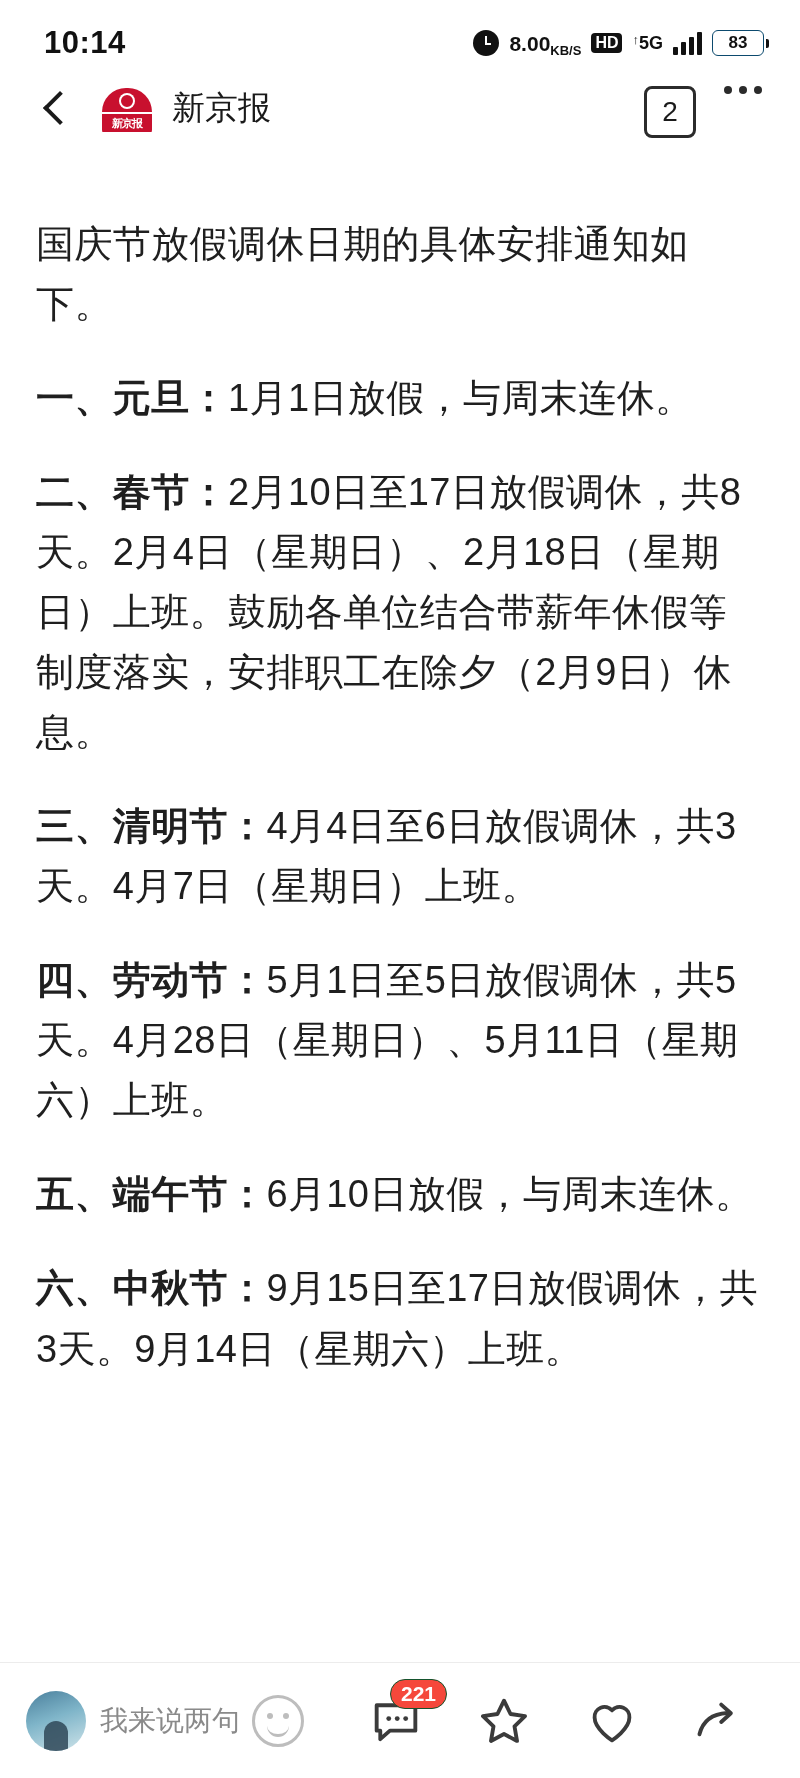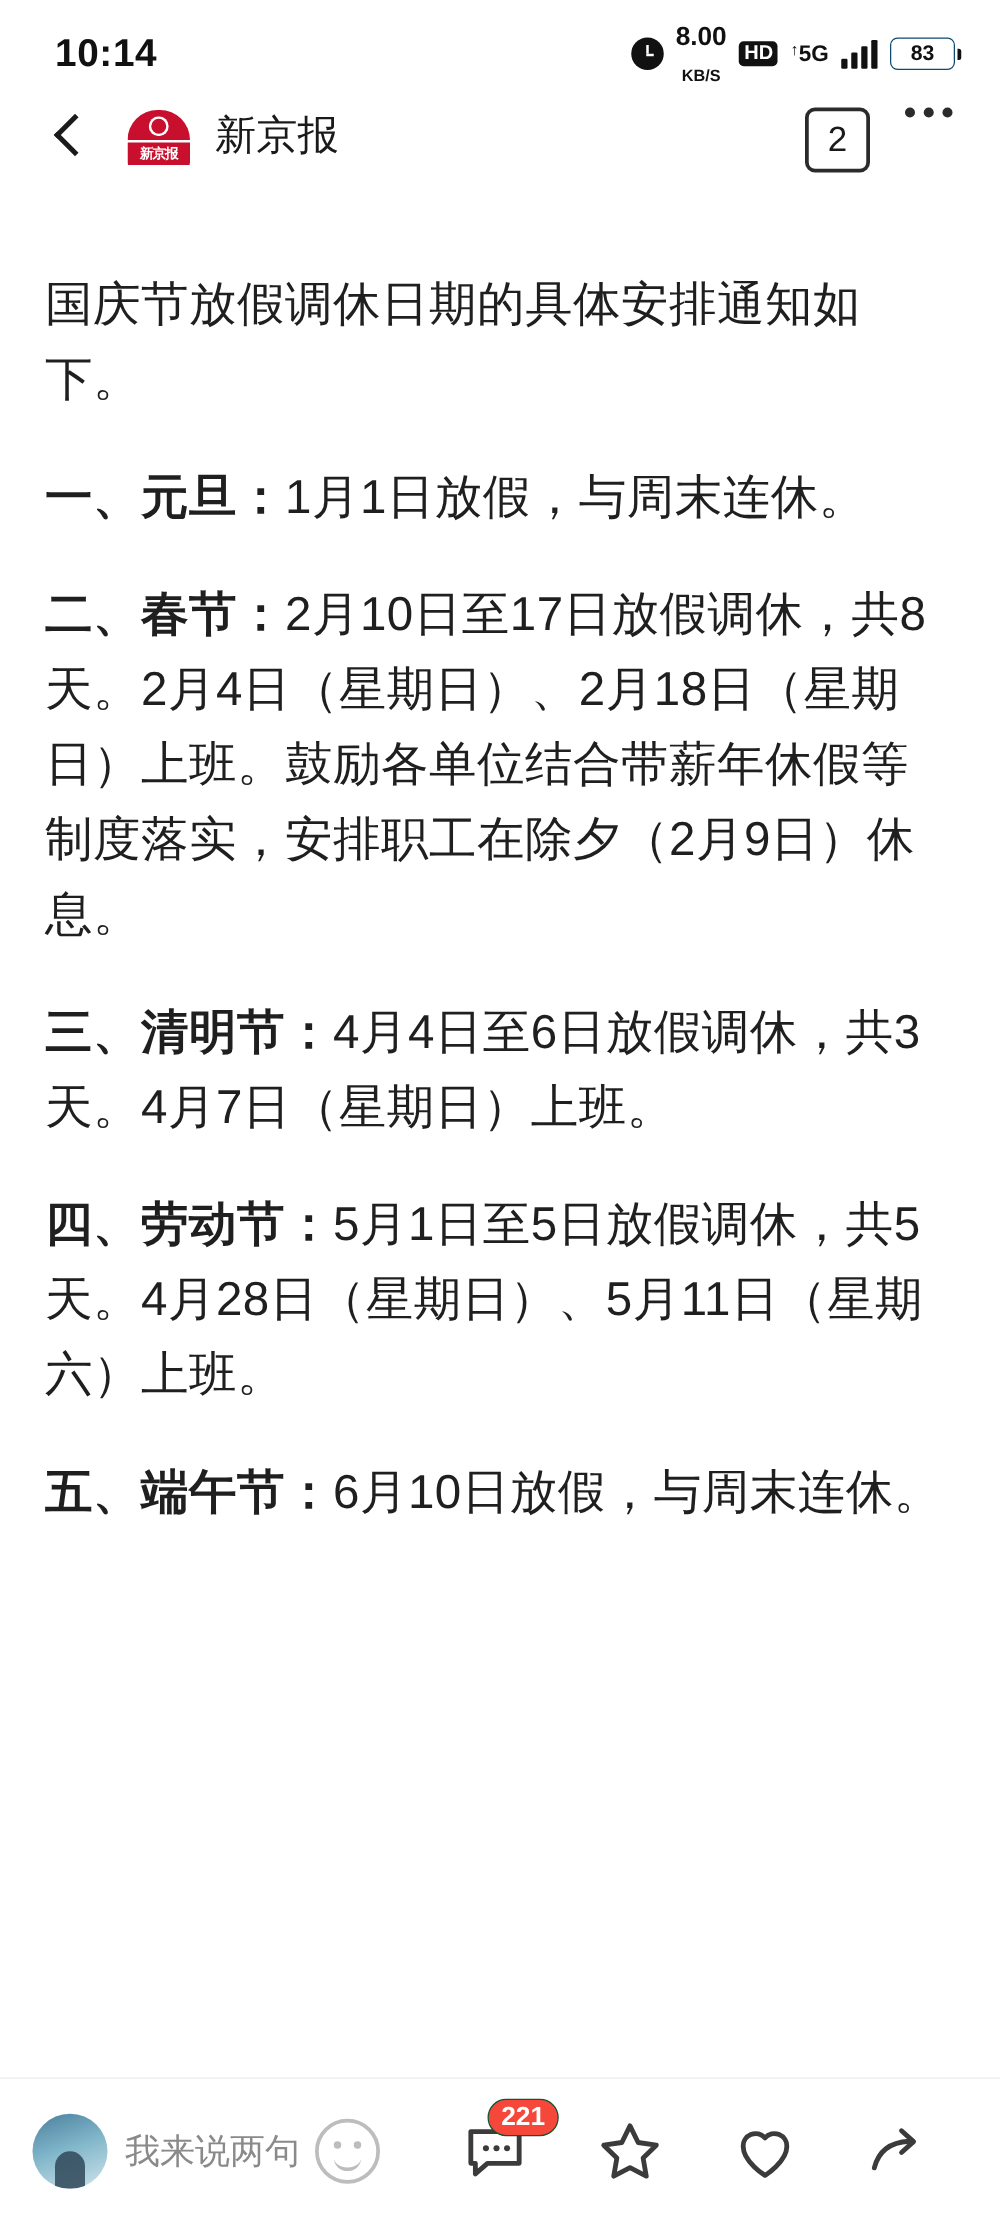--- a/index.html
+++ b/index.html
@@ -47,21 +47,21 @@
   }
   .alarm-icon::before, .alarm-icon::after {
     content: "";
     position: absolute;
     background: #fff;
   }
   .alarm-icon::before { width: 2px; height: 7px; left: 12px; top: 6px; }
   .alarm-icon::after { width: 6px; height: 2px; left: 12px; top: 13px; }
   .net-speed {
     display: flex;
-    flex-direction: column;
+    flex-direction: row;
     align-items: center;
     line-height: 1;
     color: #111;
     text-align: center;
   }
   .net-speed .n1 { font-size: 21px; font-weight: 700; }
   .net-speed .n2 { font-size: 13px; font-weight: 700; margin-top: 14px; }
   .hd-badge {
     font-size: 16px;
     font-weight: 700;
@@ -395,20 +395,23 @@
       </p>
 
       <p class="para">
         <span class="hd">四、劳动节：</span><span>5月1日至5日放假调休，共5天。4月28日（星期日）、5月11日（星期六）上班。</span>
       </p>
 
       <p class="para">
         <span class="hd">五、端午节：</span><span>6月10日放假，与周末连休。</span>
       </p>
 
+      <p class="para">
+        <span class="hd">六、中秋节：</span><span>9月15日至17日放假调休，共3天。9月14日（星期六）上班。</span>
+      </p>
 
     </div>
   </div>
 
   <div class="bottombar">
     <div class="comment-box">
       <div class="avatar"></div>
       <div class="comment-placeholder">我来说两句</div>
       <div class="smiley"></div>
     </div>

